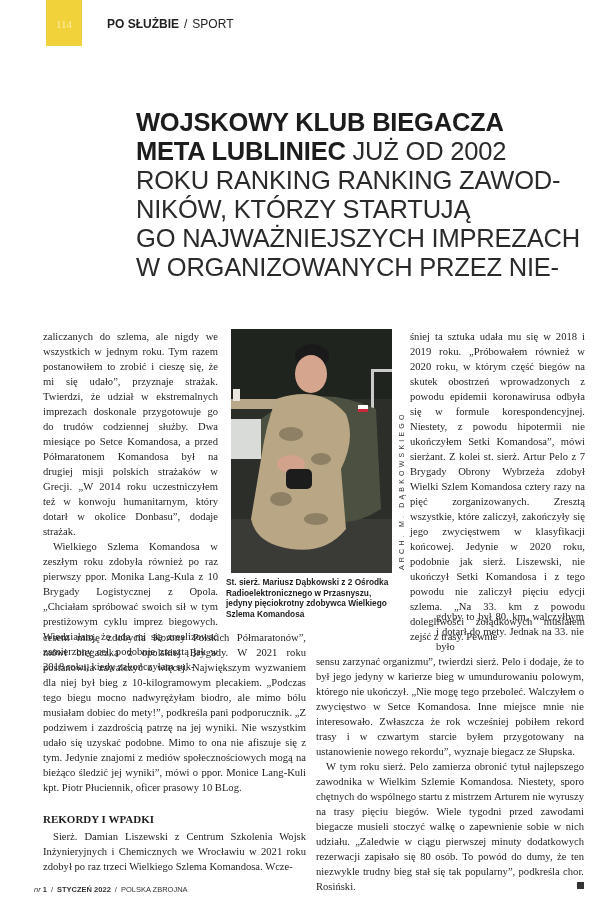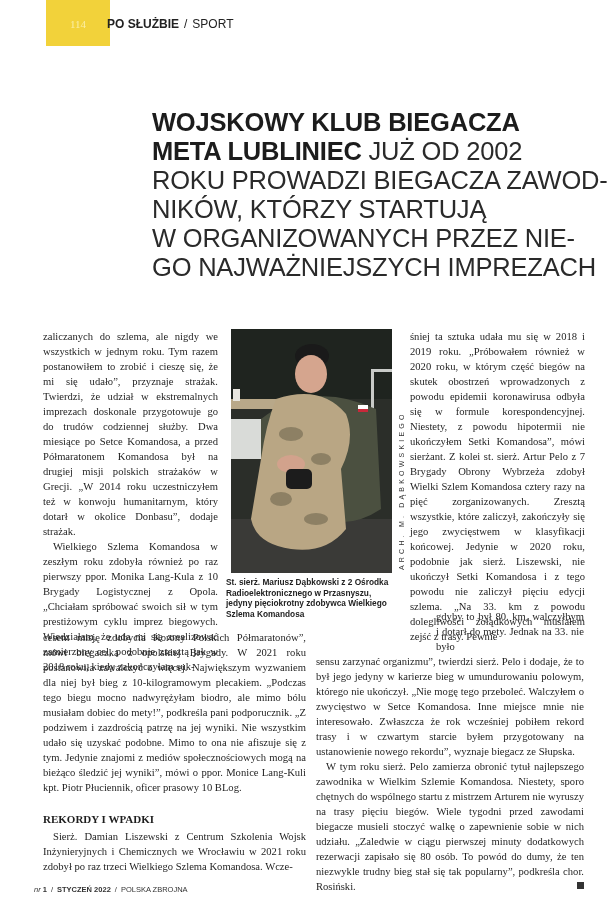--- a/index.html
+++ b/index.html
@@ -2,36 +2,36 @@
 <html><head>
   <meta charset="utf-8">
   <style>
     html, body { margin: 0; padding: 0; }
     body {
       width: 612px; height: 914px; position: relative; overflow: hidden;
       background: #ffffff; color: #1e1e1e;
       font-family: "Liberation Serif", serif;
     }
     .page-num-box {
-      position: absolute; left: 46px; top: 0; width: 64px; height: 46px;
+      position: absolute; left: 46px; top: 0; width: 36px; height: 46px;
       background: #f2d23a;
       display: flex; align-items: center; justify-content: center;
     }
     .page-num { color: #fbeea4; font-family: "Liberation Serif", serif; font-size: 11px; margin-top: 2px; }
     .section-header {
       position: absolute; left: 107px; top: 17px;
       font-family: "Liberation Sans", sans-serif; font-size: 12px; color: #222;
       white-space: nowrap;
     }
     .section-header .sec { font-weight: bold; text-align: center; }
     .section-header .sep { margin: 0 5px; }
     .headline {
       position: absolute; left: 136px; top: 108px; width: 460px;
       font-family: "Liberation Sans", sans-serif; font-size: 25.5px; line-height: 29px;
-      color: #2a2a2a; letter-spacing: -0.2px; margin-left: 16px;
+      color: #2a2a2a; letter-spacing: -0.2px;
     }
     .headline .bold { font-weight: bold; color: #1c1c1c; }
     .headline .line { display: block; white-space: nowrap; }
 
     .body-text {
       font-family: "Liberation Serif", serif; font-size: 10.6px; line-height: 15px;
       color: #1e1e1e; text-align: justify;
     }
     .body-text p { margin: 0; }
     .body-text .indent { text-indent: 10px; }
@@ -78,24 +78,24 @@
 <div class="page-num-box">
   <span class="page-num">114</span>
 </div>
 <div class="section-header">
   <span class="sec">PO SŁUŻBIE</span><span class="sep">/</span><span>SPORT</span>
 </div>
 
 <div class="headline">
   <span class="line"><span class="bold">WOJSKOWY KLUB BIEGACZA</span><span></span></span>
   <span class="line"><span class="bold">META LUBLINIEC</span><span> JUŻ OD 2002</span></span>
-  <span class="line"><span>ROKU PROWADZI BIEGACZA ZAWOD-</span></span>
+  <span class="line"><span>ROKU RANKING RANKING ZAWOD-</span></span>
   <span class="line"><span>NIKÓW, KTÓRZY STARTUJĄ</span></span>
+  <span class="line"><span>GO NAJWAŻNIEJSZYCH IMPREZACH</span></span>
   <span class="line"><span>W ORGANIZOWANYCH PRZEZ NIE-</span></span>
-  <span class="line"><span>GO NAJWAŻNIEJSZYCH IMPREZACH</span></span>
 </div>
 
 <div class="col-left body-text">
   <p>zaliczanych do szlema, ale nigdy we wszystkich w jednym roku. Tym razem postanowiłem to zrobić i cieszę się, że mi się udało”, przyznaje strażak. Twierdzi, że udział w ekstremalnych imprezach doskonale przygotowuje go do trudów codziennej służby. Dwa miesiące po Setce Komandosa, a przed Półmaratonem Komandosa był na drugiej misji polskich strażaków w Grecji. „W 2014 roku uczestniczyłem też w konwoju humanitarnym, który dotarł w okolice Donbasu”, dodaje strażak.</p>
   <p class="indent">Wielkiego Szlema Komandosa w zeszłym roku zdobyła również po raz pierwszy ppor. Monika Lang-Kula z 10 Brygady Logistycznej z Opola. „Chciałam spróbować swoich sił w tym prestiżowym cyklu imprez biegowych. Wiedziałam, że uda mi się zrealizować zamierzony cel, podobnie zresztą jak w 2018 roku, kiedy zakończyłam suk-</p>
 </div>
 
 <div class="photo">
   <svg width="161" height="244" viewBox="0 0 161 244">
     <rect x="0" y="0" width="161" height="244" fill="#2b2e29"></rect>

